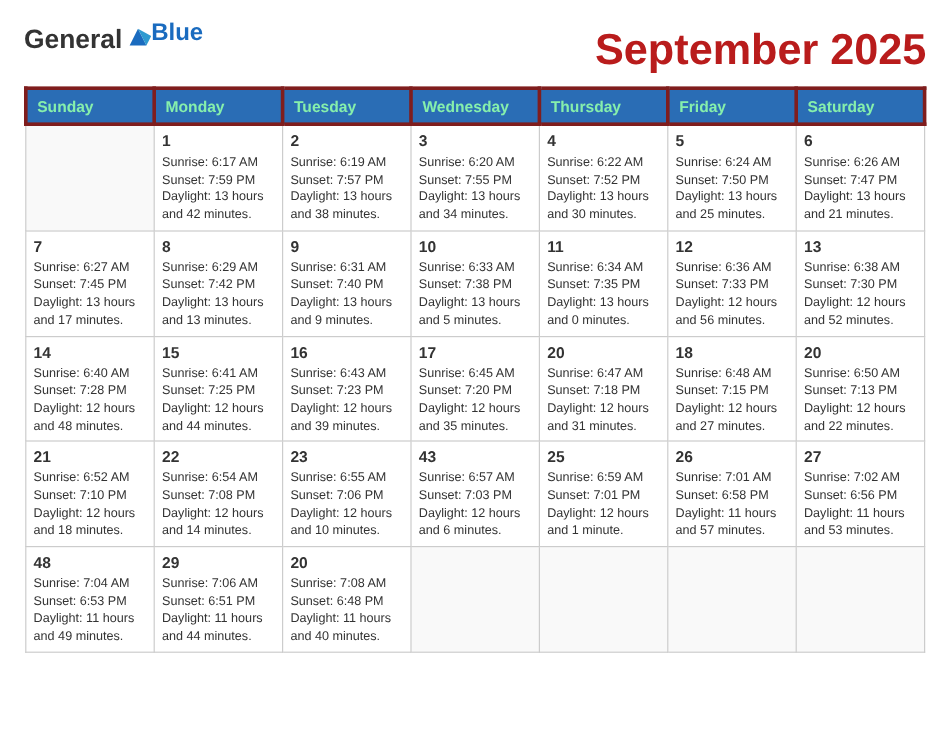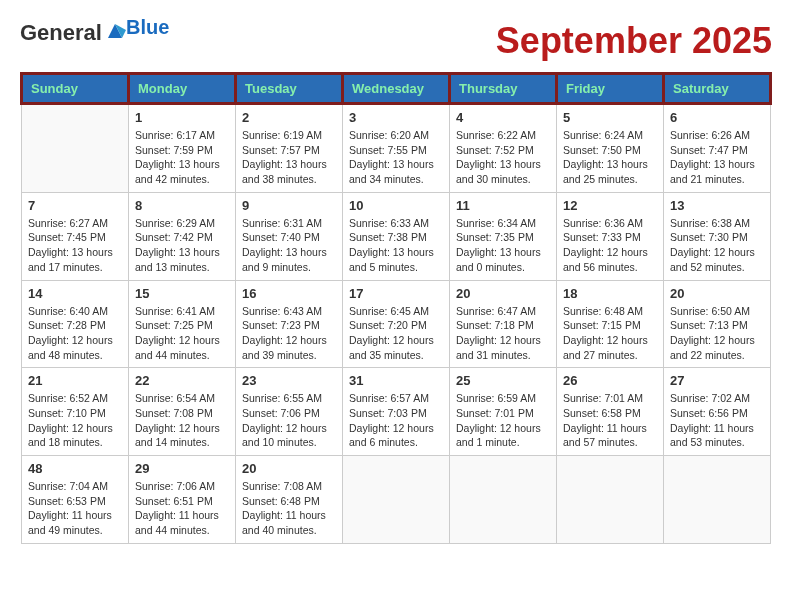--- a/index.html
+++ b/index.html
@@ -199,21 +199,21 @@
         </td>
         <td>
           <span class="day-num">22</span>
           <div class="day-info">Sunrise: 6:54 AM<br>Sunset: 7:08 PM<br>Daylight: 12 hours<br>and 14 minutes.</div>
         </td>
         <td>
           <span class="day-num">23</span>
           <div class="day-info">Sunrise: 6:55 AM<br>Sunset: 7:06 PM<br>Daylight: 12 hours<br>and 10 minutes.</div>
         </td>
         <td>
-          <span class="day-num">31</span>
+          <span class="day-num">43</span>
           <div class="day-info">Sunrise: 6:57 AM<br>Sunset: 7:03 PM<br>Daylight: 12 hours<br>and 6 minutes.</div>
         </td>
         <td>
           <span class="day-num">25</span>
           <div class="day-info">Sunrise: 6:59 AM<br>Sunset: 7:01 PM<br>Daylight: 12 hours<br>and 1 minute.</div>
         </td>
         <td>
           <span class="day-num">26</span>
           <div class="day-info">Sunrise: 7:01 AM<br>Sunset: 6:58 PM<br>Daylight: 11 hours<br>and 57 minutes.</div>
         </td>

